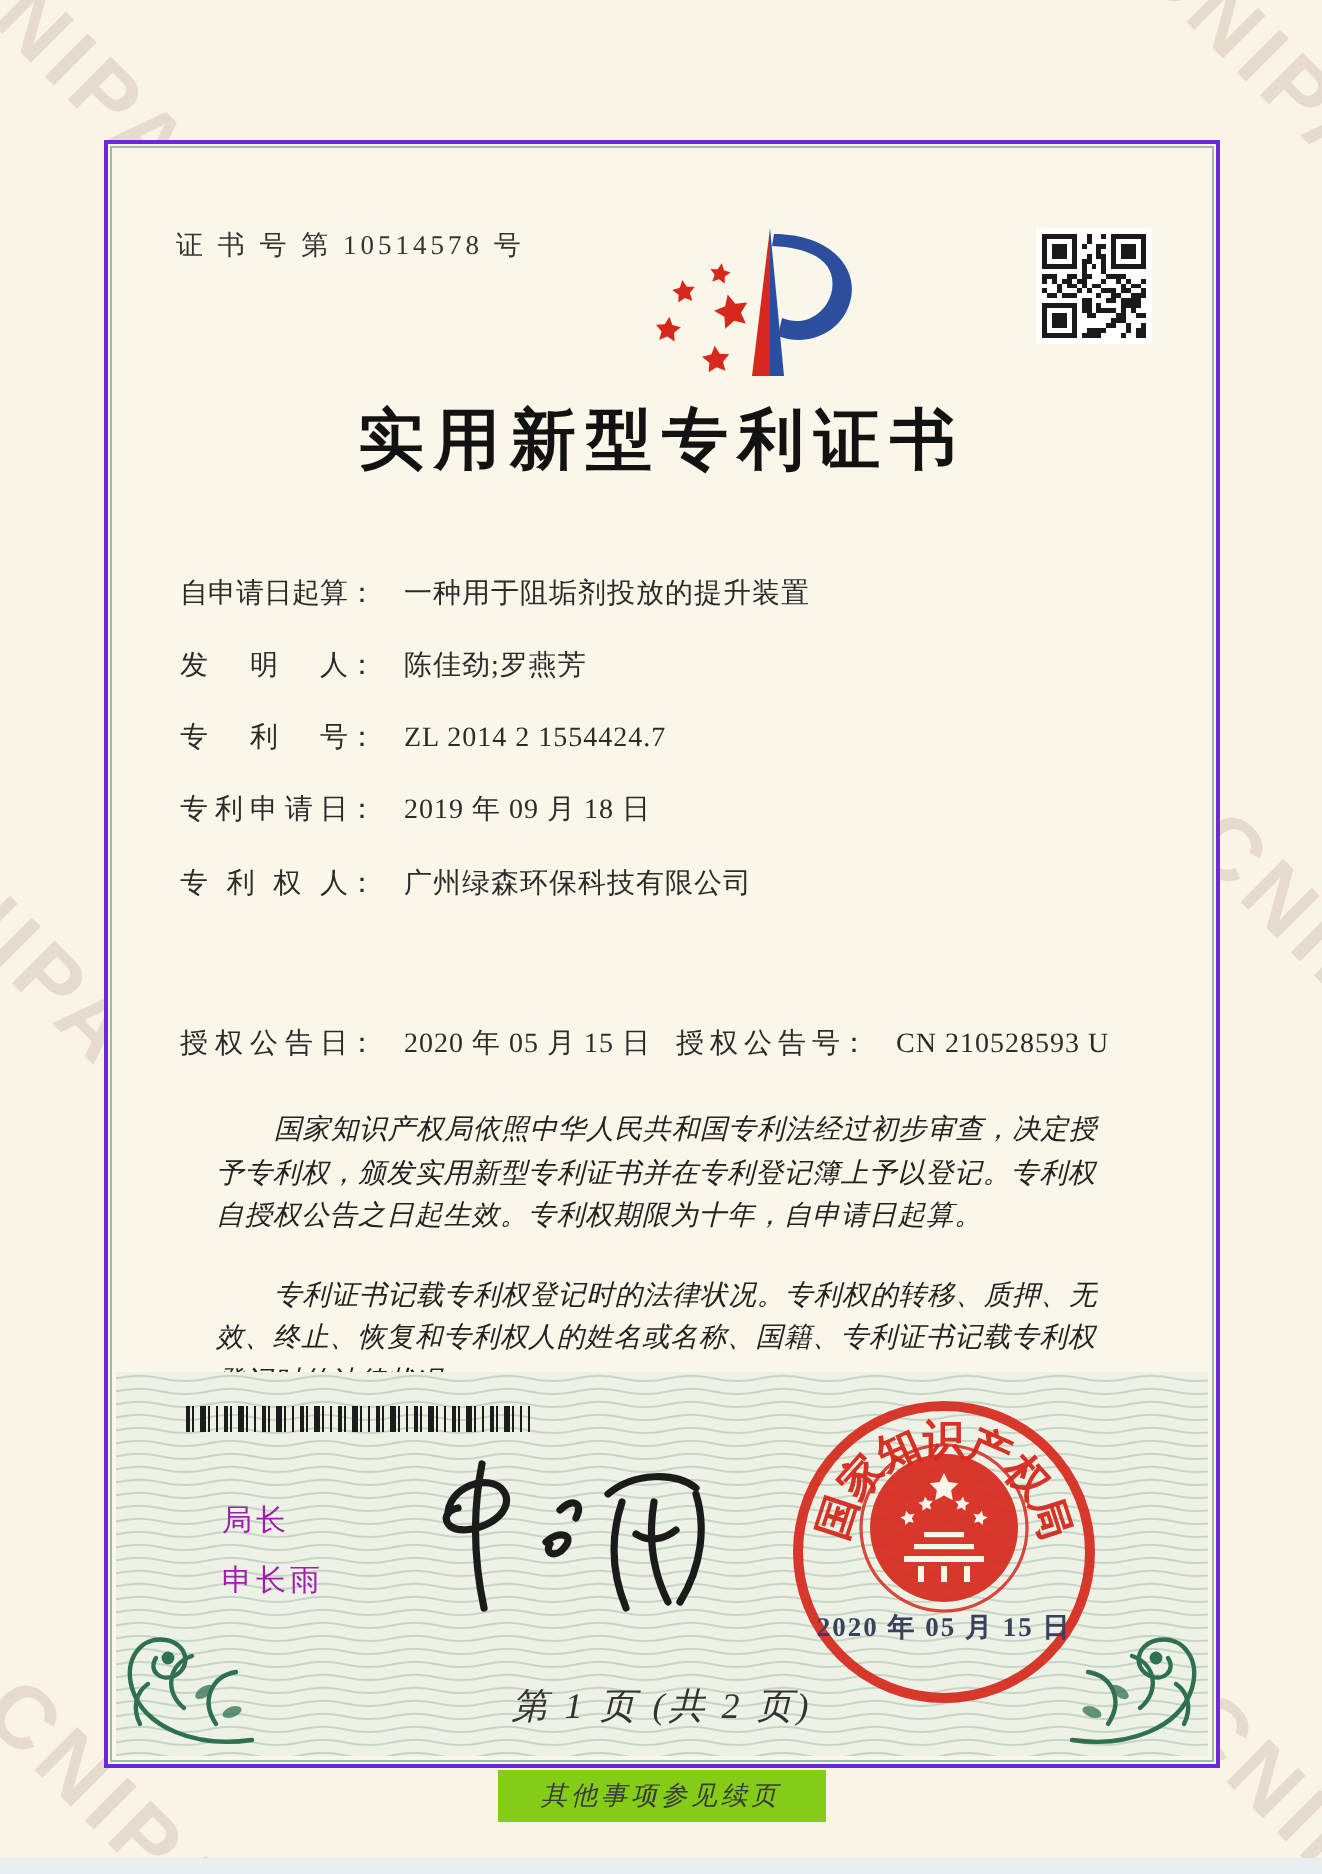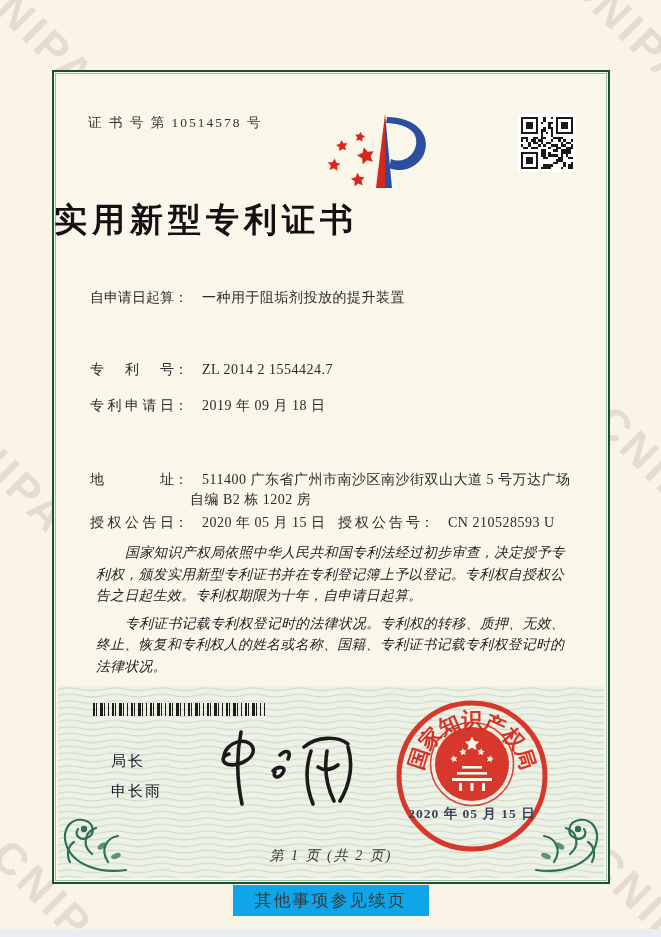--- a/index.html
+++ b/index.html
@@ -4,61 +4,61 @@
 <style>
   html,body{margin:0;padding:0;}
   .page{position:relative;width:661px;height:937px;background:#faf4e6;overflow:hidden;
         font-family:"Liberation Serif",serif;color:#222;}
   
   .wm{position:absolute;font-family:"Liberation Sans",sans-serif;font-weight:700;
       font-size:44px;letter-spacing:4px;color:rgba(200,178,165,0.38);
       transform:translate(-50%,-50%) rotate(45deg);white-space:nowrap;pointer-events:none;}
   
   .frame{position:absolute;left:52px;top:70px;width:554px;height:810px;
-         border:2px solid #14532d;background:#fbf6ea;}
+         border:2px solid #6d28d9;background:#fbf6ea;}
   .frame-inner{position:absolute;inset:1px;border:1px solid #9fbcaa;pointer-events:none;}
   .cert-no{position:absolute;left:34px;top:42px;font-size:13.5px;letter-spacing:2px;color:#333;}
   .qr{position:absolute;left:464px;top:42px;width:58px;height:58px;background:#fff;padding:3px;box-sizing:border-box;}
   .qr svg{width:100%;height:100%;fill:#1a1a1a;shape-rendering:crispEdges;}
   .logo{position:absolute;left:267px;top:36px;width:116px;height:88px;}
-  .doc-title{position:absolute;left:0;top:126px;width:100%;text-align:left;
+  .doc-title{position:absolute;left:0;top:126px;width:100%;text-align:center;
              font-size:33px;font-weight:700;letter-spacing:5px;color:#121212;}
   
   .frow{position:absolute;left:36px;width:500px;font-size:14px;color:#2b2b2b;line-height:20px;}
   .flabel{display:inline-block;width:84px;text-align:justify;text-align-last:justify;vertical-align:top;}
   .fcolon{display:inline-block;width:12px;}
   .fvalue{display:inline-block;margin-left:16px;letter-spacing:0.5px;vertical-align:top;}
   .addr2{margin-left:100px;letter-spacing:0.5px;}
   .pair2{position:absolute;left:248px;top:0;}
   .pair2 .flabel{width:82px;}
   
   .paras{position:absolute;left:36px;top:464px;width:490px;font-size:13.8px;line-height:21.5px;
          font-style:italic;color:#222;}
-  .paras p{margin:6px;text-indent:2.1em;letter-spacing:0.4px;}
+  .paras p{margin:18px;text-indent:2.1em;letter-spacing:0.4px;}
   
   .band{position:absolute;left:4px;right:4px;bottom:4px;top:614px;background:#eef2e6;}
   .band .waves{position:absolute;inset:0;width:100%;height:100%;}
   .barcode{position:absolute;left:35px;top:17px;width:172px;height:13px;
     background:repeating-linear-gradient(90deg,#1c1c1c 0 2px,transparent 2px 3px,#1c1c1c 3px 4px,
       transparent 4px 7px,#1c1c1c 7px 10px,transparent 10px 11px,#1c1c1c 11px 12px,
       transparent 12px 15px,#1c1c1c 15px 16px,transparent 16px 19px);}
   .director{position:absolute;left:53px;top:60px;font-family:"Liberation Sans",sans-serif;
-            font-size:15px;color:#0f172a;line-height:30px;letter-spacing:2px;}
+            font-size:15px;color:#a21caf;line-height:30px;letter-spacing:2px;}
   .signature{position:absolute;left:150px;top:34px;width:155px;height:105px;}
   .seal{position:absolute;left:335px;top:11px;width:158px;height:158px;}
   .seal-date{position:absolute;left:335px;top:119px;width:158px;text-align:center;
              font-size:13.5px;font-weight:700;color:#39415c;letter-spacing:1px;}
   .page-info{position:absolute;left:0;bottom:13px;width:100%;text-align:center;
-             font-size:14px;font-style:italic;color:#333;letter-spacing:2px;}
+             font-size:18px;font-style:italic;color:#333;letter-spacing:2px;}
   .orn{position:absolute;bottom:-2px;width:78px;height:80px;}
   .orn.left{left:-2px;}
   .orn.right{right:-2px;transform:scaleX(-1);}
   
   .note{position:absolute;top:885px;left:50%;transform:translateX(-50%);
-        background:#0ea5e9;padding:4px 22px;font-size:17px;
+        background:#84cc16;padding:4px 22px;font-size:13px;font-style:italic;
         letter-spacing:2px;color:#3a3a3a;white-space:nowrap;}
   .bottom-strip{position:absolute;left:0;bottom:0;width:100%;height:8px;background:#e9eef3;}
 </style>
 </head>
 <body>
 
 <div class="page">
 
   <span class="wm" style="left:34px;top:30px">CNIPA</span>
   <span class="wm" style="left:630px;top:28px">CNIPA</span>
@@ -310,29 +310,31 @@
           <polygon points="0,-1 0.294,-0.405 0.951,-0.309 0.476,0.155 0.588,0.809 0,0.5 -0.588,0.809 -0.476,0.155 -0.951,-0.309 -0.294,-0.405" transform="translate(37,72) scale(7.2) rotate(-5)"></polygon>
         </g>
       </svg>
     </div>
 
     <div class="doc-title">实用新型专利证书</div>
 
     <div class="frow" style="top:216px">
       <span class="flabel">自申请日起算</span><span class="fcolon">：</span><span class="fvalue">一种用于阻垢剂投放的提升装置</span>
     </div>
+    <div class="frow" style="top:252px">
+      <span class="flabel">发明人</span><span class="fcolon">：</span><span class="fvalue">陈佳劲;罗燕芳</span>
+    </div>
     <div class="frow" style="top:288px">
       <span class="flabel">专利号</span><span class="fcolon">：</span><span class="fvalue">ZL 2014 2 1554424.7</span>
     </div>
     <div class="frow" style="top:324px">
       <span class="flabel">专利申请日</span><span class="fcolon">：</span><span class="fvalue">2019 年 09 月 18 日</span>
     </div>
-    <div class="frow" style="top:398px">
-      <span class="flabel">地址</span><span class="fcolon">：</span><span class="fvalue">511400 广东省广州市南沙区南沙街双山大道 5 号万达广场</span>
-      <div class="addr2">自编 B2 栋 1202 房</div>
+    <div class="frow" style="top:361px">
+      <span class="flabel">专利权人</span><span class="fcolon">：</span><span class="fvalue">广州绿森环保科技有限公司</span>
     </div>
     <div class="frow" style="top:441px">
       <span class="flabel">授权公告日</span><span class="fcolon">：</span><span class="fvalue">2020 年 05 月 15 日</span>
       <span class="pair2">
         <span class="flabel">授权公告号</span><span class="fcolon">：</span><span class="fvalue">CN 210528593 U</span>
       </span>
     </div>
 
     <div class="paras">
       <p>国家知识产权局依照中华人民共和国专利法经过初步审查，决定授予专利权，颁发实用新型专利证书并在专利登记簿上予以登记。专利权自授权公告之日起生效。专利权期限为十年，自申请日起算。</p>

